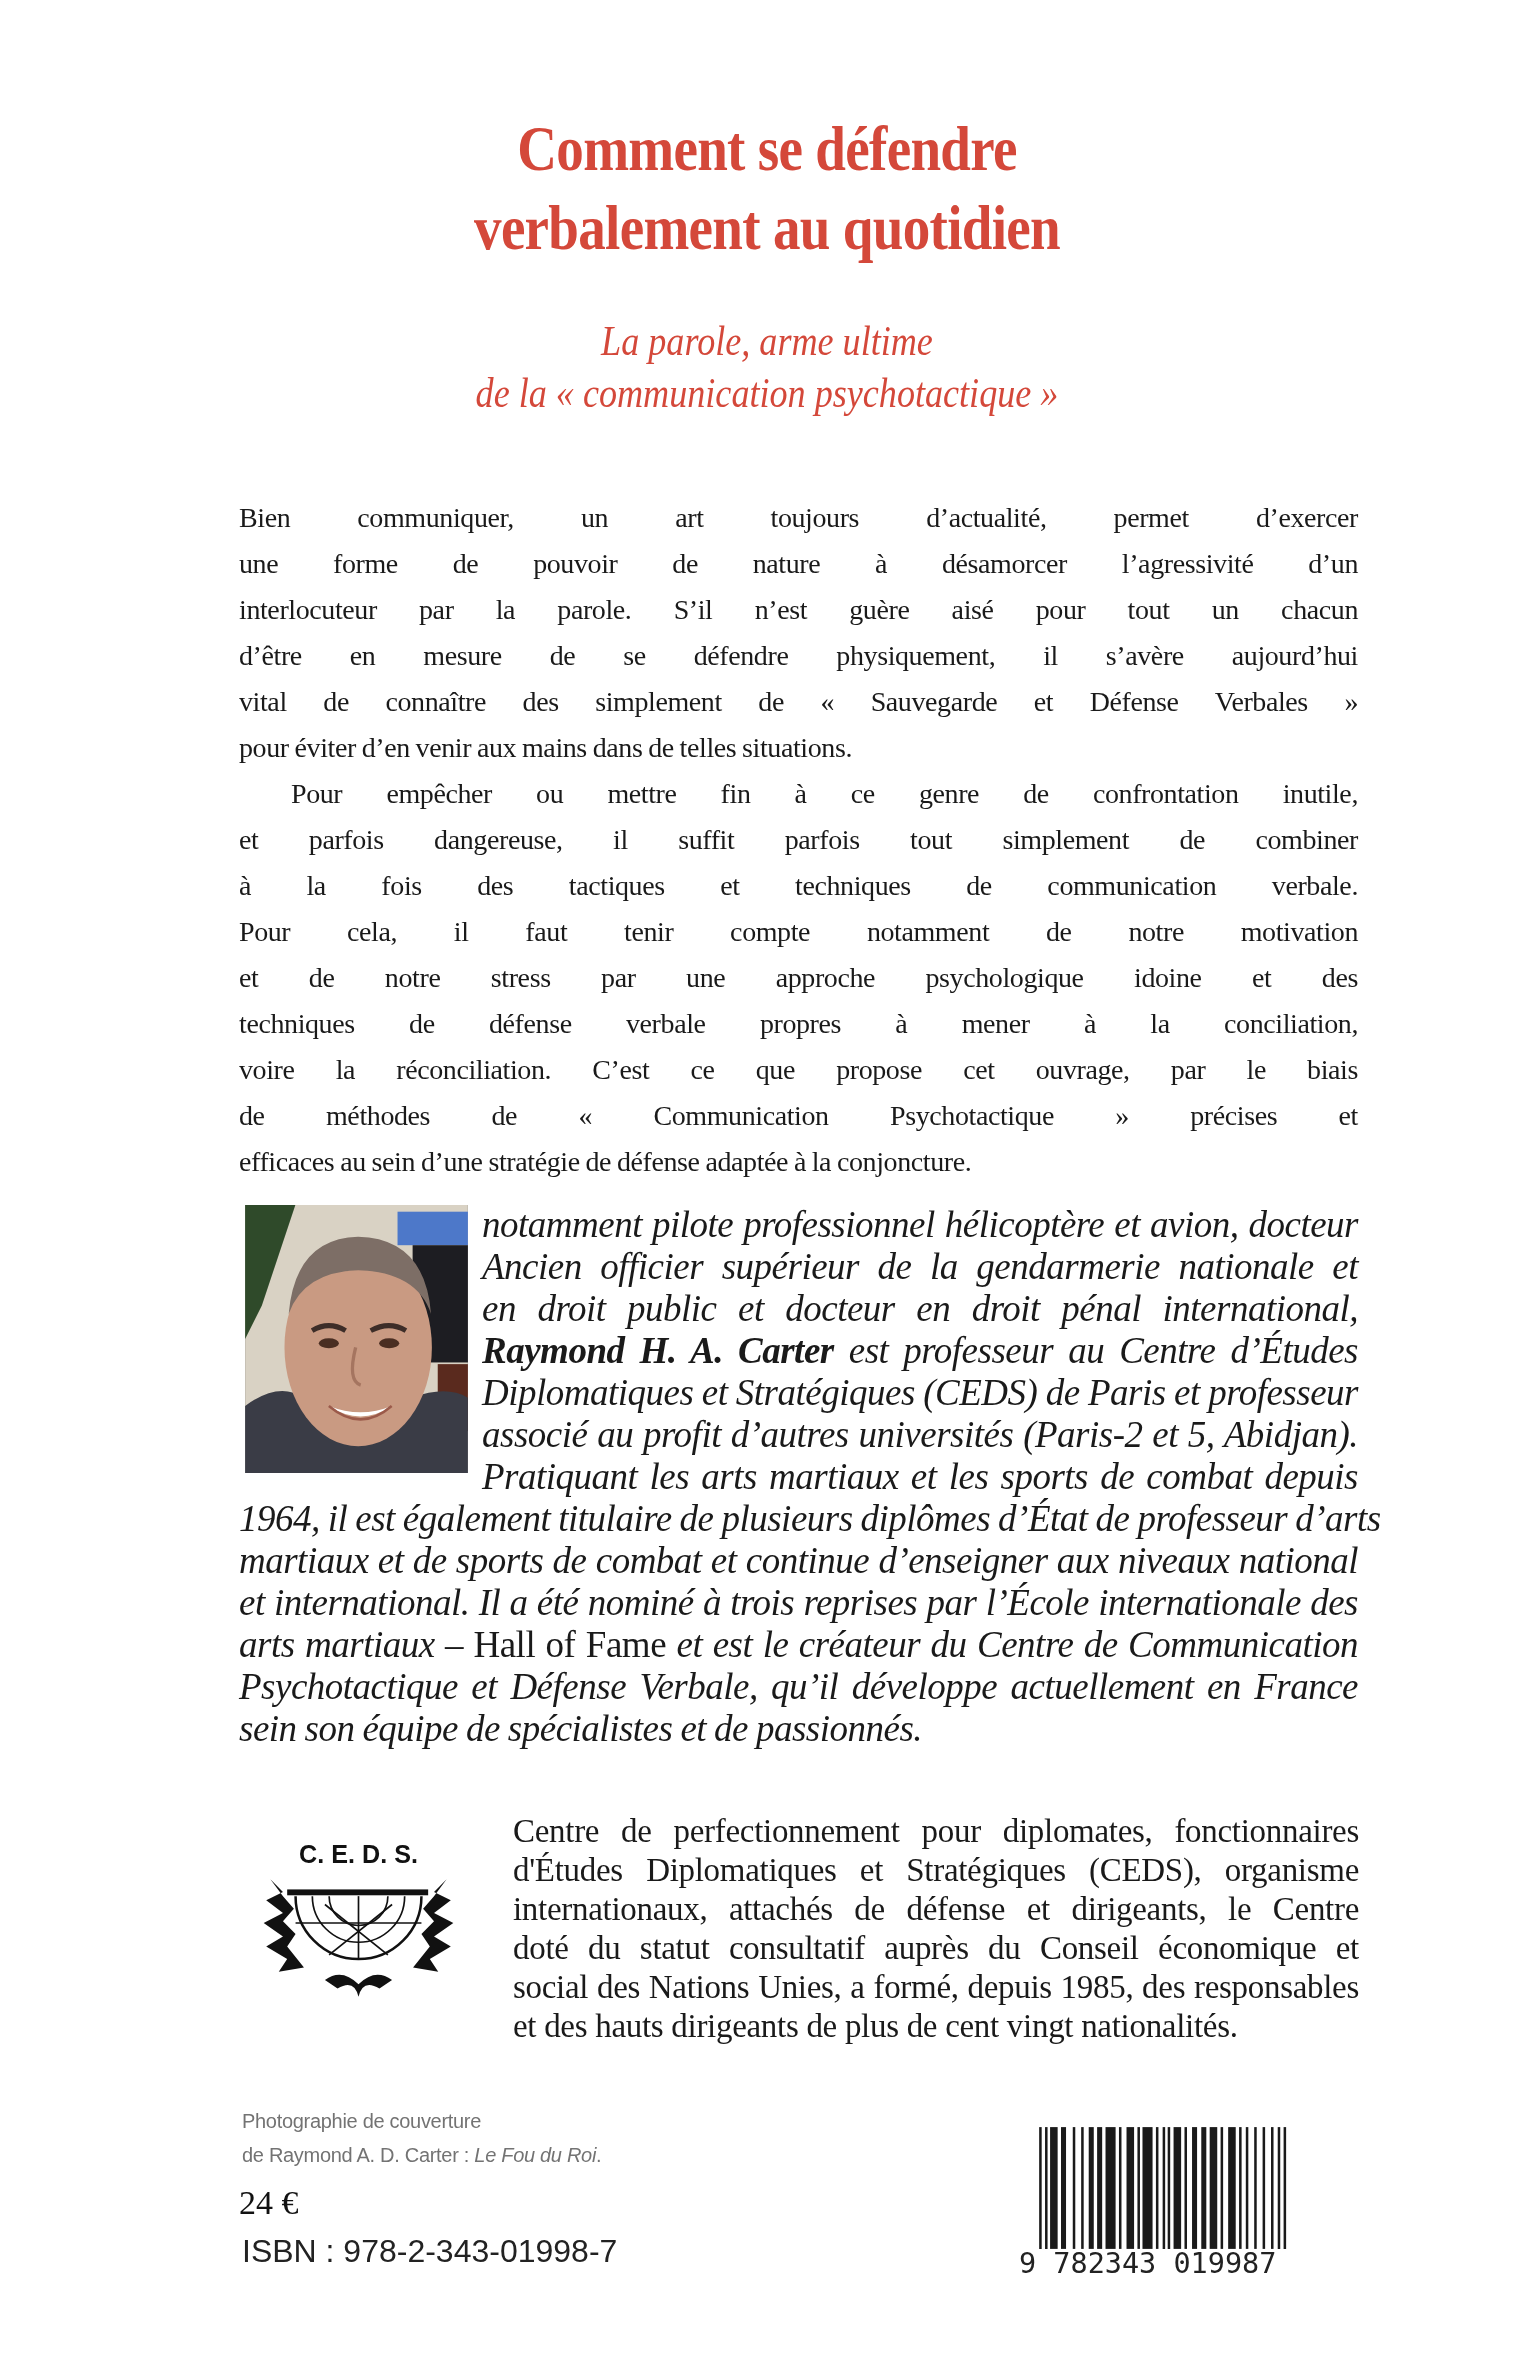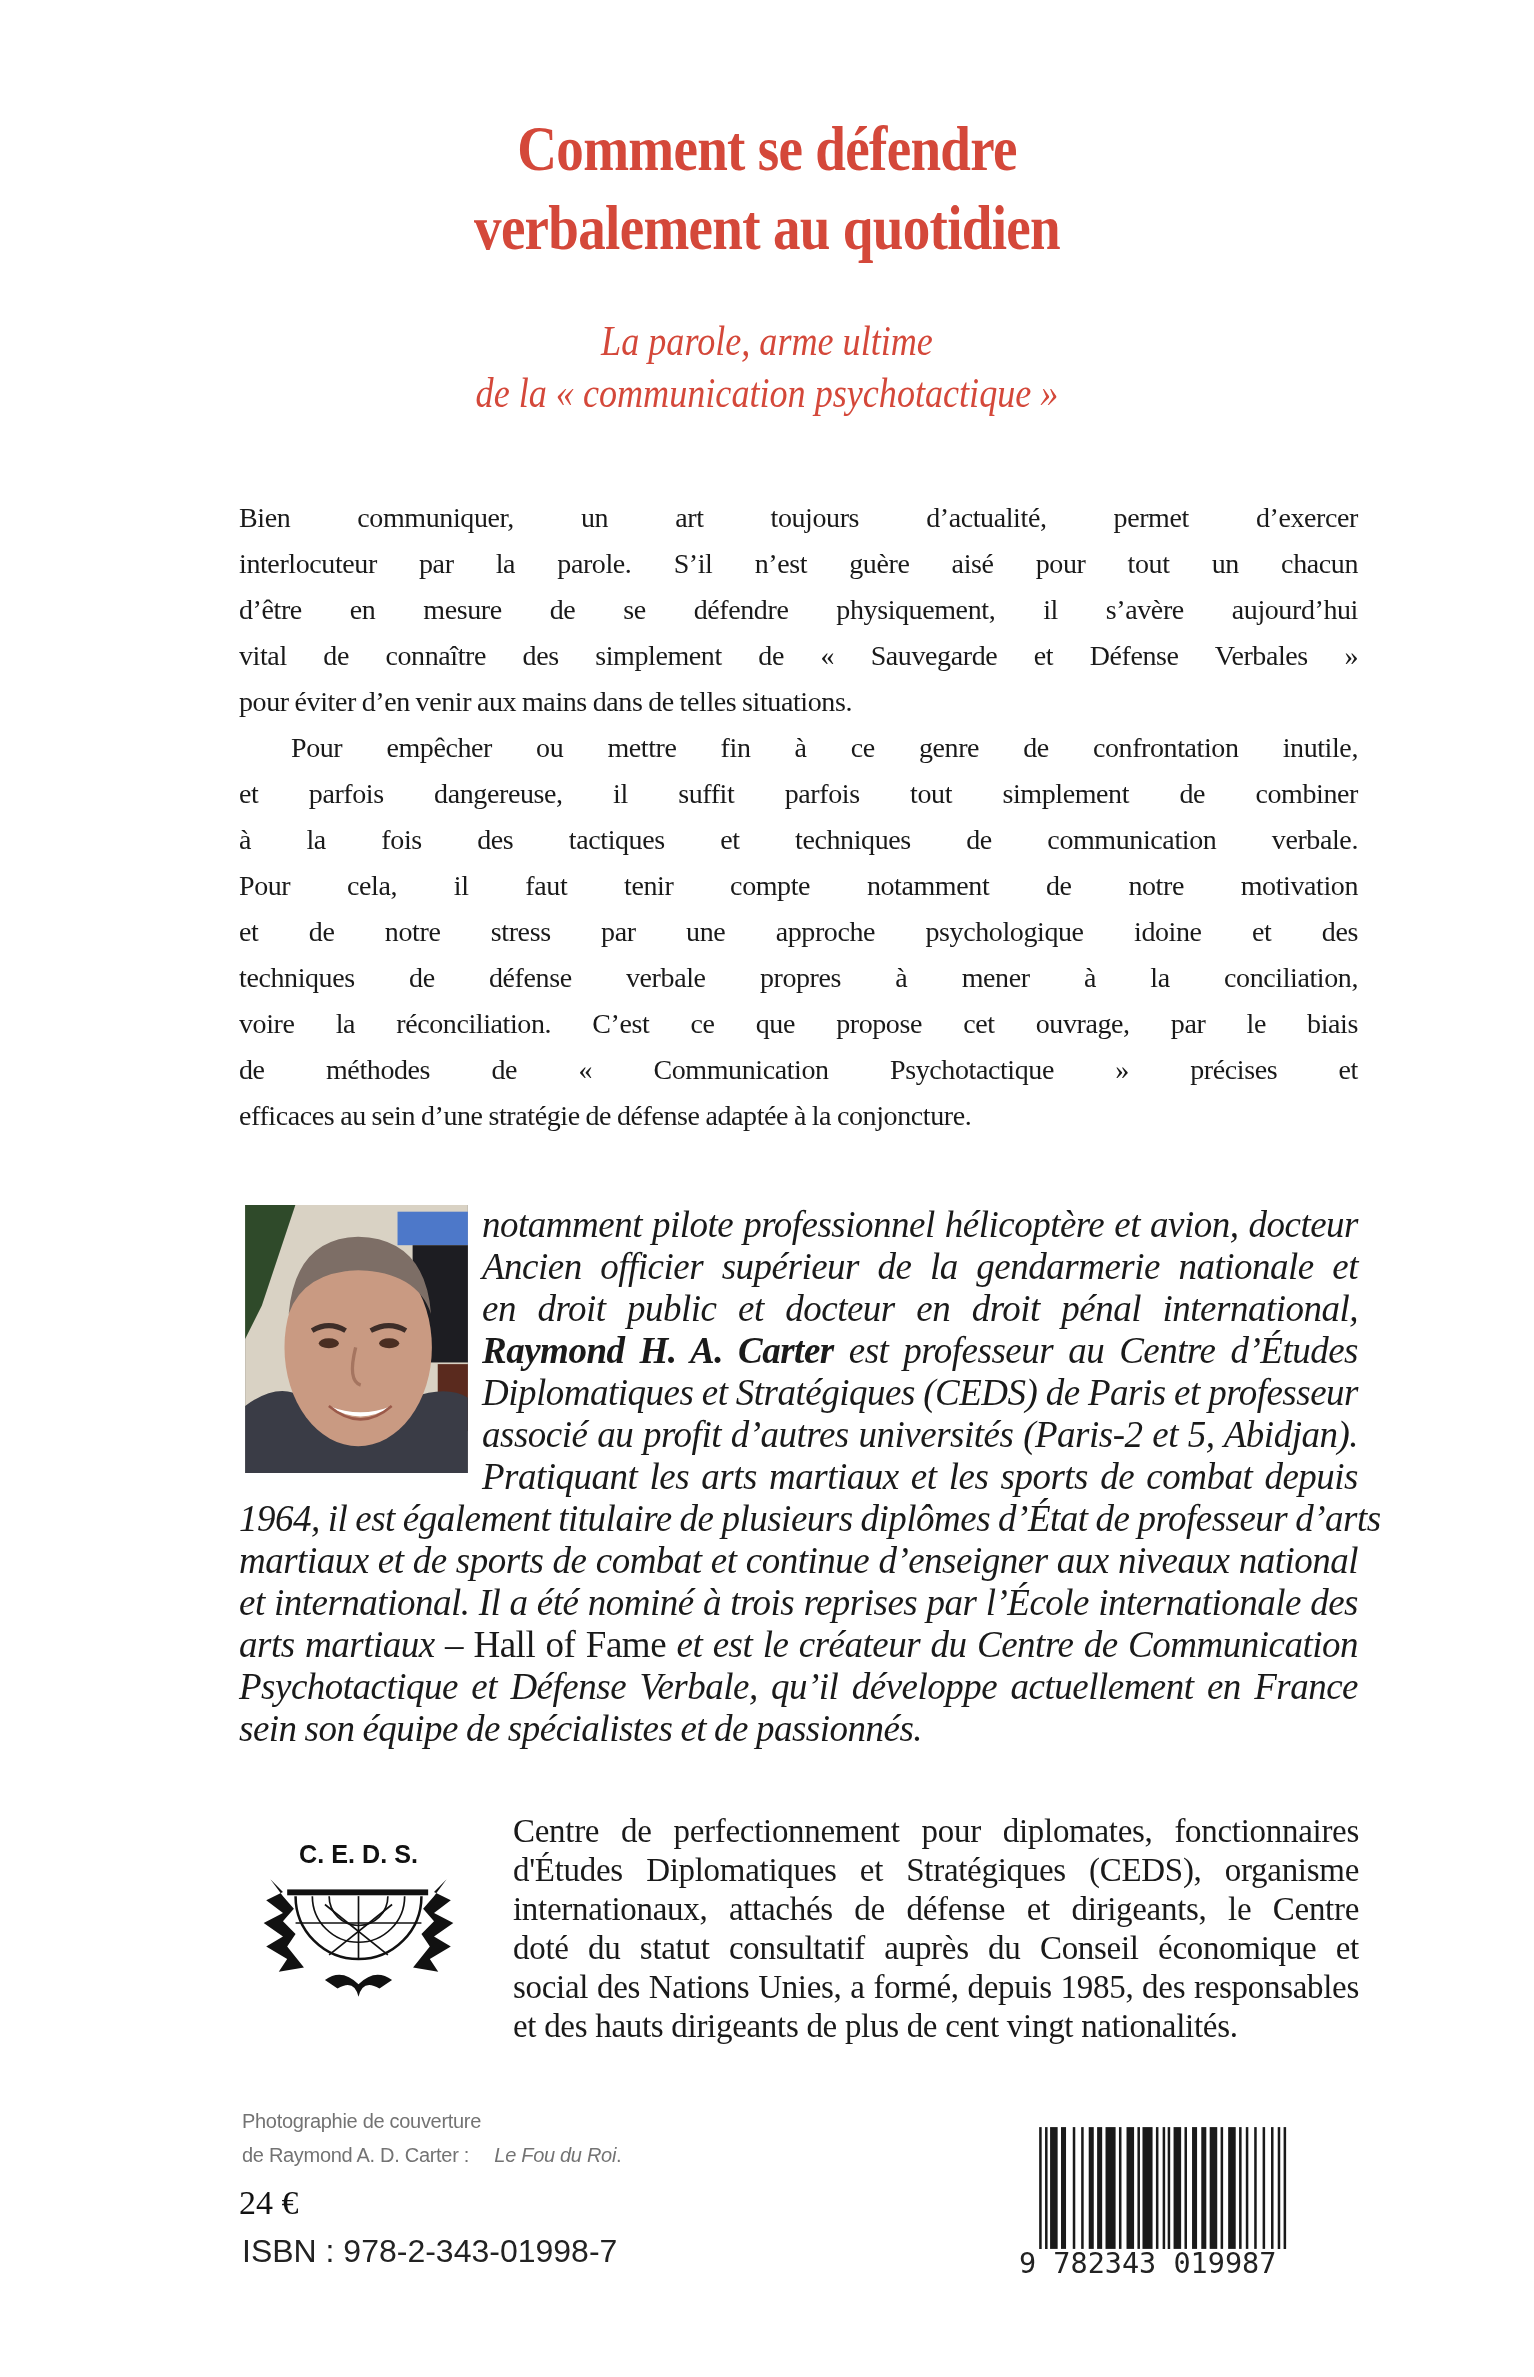--- a/index.html
+++ b/index.html
@@ -17,41 +17,42 @@
   .bio-text .ln { display:block; white-space:nowrap; text-align:justify; text-align-last:justify; }
   .bio-text .ln.short { padding-left:243px; }
   .bio-text .ln.last { text-align-last:left; }
   .bio-text b { font-weight:bold; }
   .bio-text .up { font-style:normal; }
   .ceds-logo { position:absolute; left:245px; top:1829px; width:227px; height:193px; }
   .ceds-text { position:absolute; left:513px; top:1812px; width:846px; font-size:33px; line-height:39px; letter-spacing:-0.3px; }
   .ceds-text .ln { display:block; white-space:nowrap; text-align:justify; text-align-last:justify; }
   .ceds-text .ln.last { text-align-last:left; }
   .credit { position:absolute; left:242px; top:2104px; font-family:"Liberation Sans", "DejaVu Sans", sans-serif; font-size:20px; line-height:34px; color:#737373; letter-spacing:-0.3px; }
-  .credit i { font-style:italic;margin-left:20px; }
+  .credit i { font-style:italic; }
   .price { position:absolute; left:239px; top:2184px; font-family:"Liberation Serif", serif; font-size:34px; color:#111; }
   .isbn { position:absolute; left:242px; top:2233px; font-family:"Liberation Sans", "DejaVu Sans", sans-serif; font-size:32px; color:#222; }
   .barcode { position:absolute; left:1019px; top:2127px; width:336px; height:168px; }
   .barcode-digits { position:absolute; left:1019px; top:2247px; width:336px; font-family:"DejaVu Sans Mono", monospace; font-size:28.5px; color:#222; letter-spacing:0px; }
 </style>
 </head>
 <body>
 
 <div class="title">
   <div>Comment se défendre</div>
   <div>verbalement au quotidien</div>
 </div>
 <div class="subtitle">
   <div>La parole, arme ultime</div>
   <div>de la « communication psychotactique »</div>
 </div>
 
 <div class="body-wrap">
   <p class="para">
     <span class="ln">Bien communiquer, un art toujours d’actualité, permet d’exercer</span>
+    <span class="ln">une forme de pouvoir de nature à désamorcer l’agressivité d’un</span>
     <span class="ln">interlocuteur par la parole. S’il n’est guère aisé pour tout un chacun</span>
     <span class="ln">d’être en mesure de se défendre physiquement, il s’avère aujourd’hui</span>
     <span class="ln">vital de connaître des simplement de « Sauvegarde et Défense Verbales »</span>
     <span class="ln last">pour éviter d’en venir aux mains dans de telles situations.</span>
   </p>
   <p class="para">
     <span class="ln indent">Pour empêcher ou mettre fin à ce genre de confrontation inutile,</span>
     <span class="ln">et parfois dangereuse, il suffit parfois tout simplement de combiner</span>
     <span class="ln">à la fois des tactiques et techniques de communication verbale.</span>
     <span class="ln">Pour cela, il faut tenir compte notamment de notre motivation</span>

